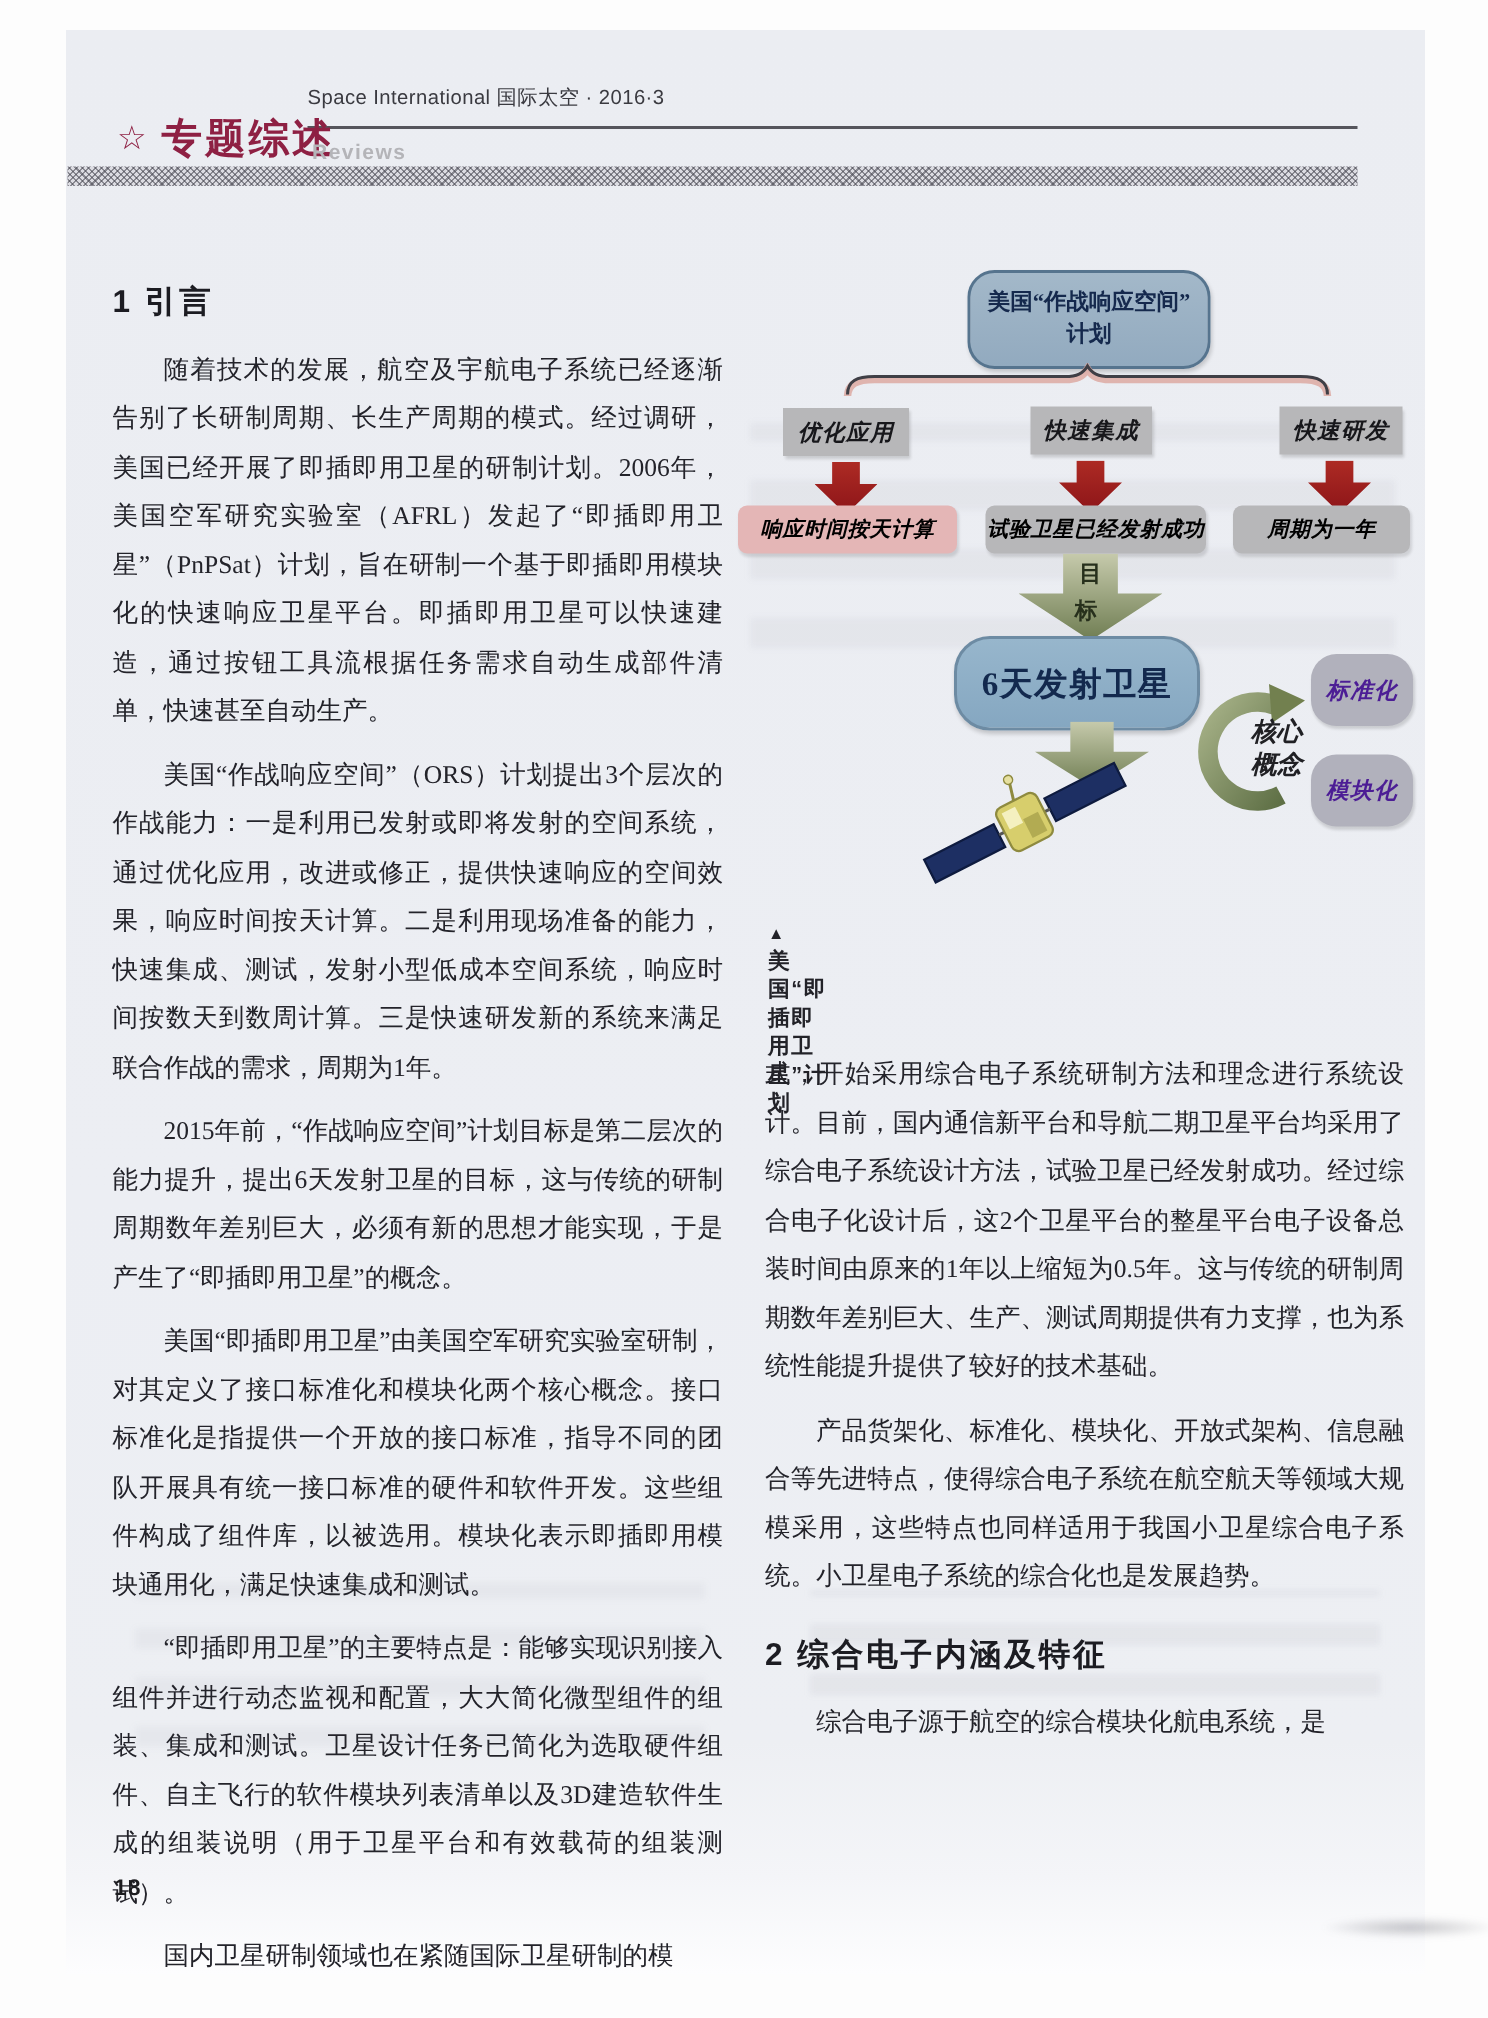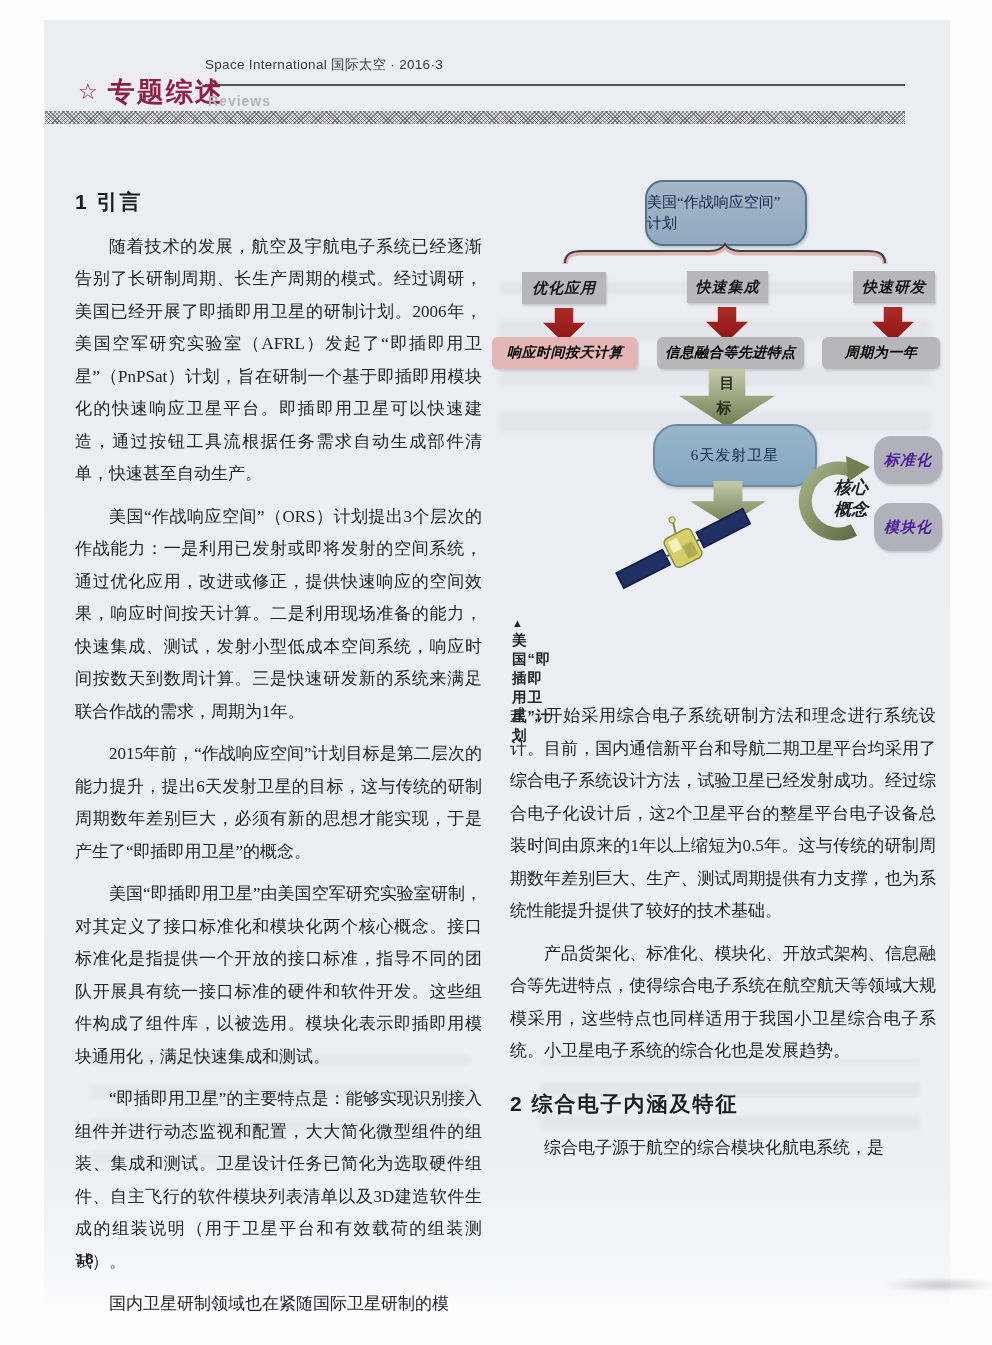--- a/index.html
+++ b/index.html
@@ -35,22 +35,22 @@
         color:#1c1c22;margin:0 0 12px 0;}
   .col p{margin:0 0 10px 0;}
   .col p.indent{text-indent:2em;}
   .sec2{margin-top:20px !important;}
 
   
   .fig{position:absolute;left:0;top:0;width:0;height:0;}
   .dg{position:absolute;font-family:"Liberation Serif",serif;}
   .root-box{left:645px;top:180px;width:158px;height:62px;border-radius:18px;
         background:linear-gradient(180deg,#a3b8c9,#92aabf);border:2px solid #56748e;
-        display:flex;flex-direction:column;align-items:flex-start;justify-content:center;
-        color:#15294d;font-weight:normal;font-size:15px;line-height:21px;box-shadow:1px 2px 3px rgba(0,0,0,.18);}
+        display:flex;flex-direction:column;align-items:center;justify-content:center;
+        color:#15294d;font-weight:bold;font-size:15px;line-height:21px;box-shadow:1px 2px 3px rgba(0,0,0,.18);}
   .brace-svg{left:560px;top:242px;}
   .branch-box{height:32px;background:#b7b7b9;display:flex;align-items:center;justify-content:center;
         color:#17171b;font-weight:bold;font-style:italic;font-size:15px;letter-spacing:1px;
         box-shadow:1px 2px 2px rgba(0,0,0,.15);}
   .bb1{left:522px;top:272px;width:84px;}
   .bb2{left:687px;top:271px;width:81px;font-family:Liberation Serif, serif;}
   .bb3{left:853px;top:271px;width:82px;}
   .red-arrow{width:42px;height:35px;background:linear-gradient(180deg,#ad2b24,#8c1418);
         clip-path:polygon(28% 0%,72% 0%,72% 42%,100% 42%,50% 100%,0% 42%,28% 42%);}
   .ra1{left:543px;top:308px;} .ra2{left:706px;top:307px;} .ra3{left:872px;top:307px;}
@@ -60,24 +60,24 @@
   .rb1{left:492px;top:337px;width:146px;background:#e4b6b6;}
   .rb2{left:657px;top:337px;width:147px;background:#b7b7b9;}
   .rb3{left:822px;top:337px;width:118px;background:#b7b7b9;}
   .olive-arrow{background:linear-gradient(180deg,#c6caac,#6f7d52);
         clip-path:polygon(31% 0%,69% 0%,69% 46%,100% 46%,50% 100%,0% 46%,31% 46%);}
   .goal-arrow{left:679px;top:369px;width:96px;height:58px;}
   .goal-arrow-text{left:679px;top:369px;width:96px;height:58px;display:flex;flex-direction:column;
         align-items:center;color:#27301c;font-weight:bold;font-size:15px;line-height:1;}
   .goal-arrow-text span:first-child{margin-top:7px;}
   .goal-arrow-text span:last-child{margin-top:10px;margin-left:-6px;}
-  .goal-box{left:653px;top:424px;width:160px;height:59px;border-radius:24px;
+  .goal-box{left:636px;top:424px;width:160px;height:59px;border-radius:24px;
         background:linear-gradient(180deg,#97b6cc,#85a7c1);border:2px solid #6d8ba3;
-        display:flex;align-items:center;justify-content:center;color:#13294e;font-weight:normal;
-        font-size:15px;letter-spacing:1px;box-shadow:1px 2px 3px rgba(0,0,0,.18);}
+        display:flex;align-items:center;justify-content:center;color:#13294e;font-weight:bold;
+        font-size:22px;letter-spacing:1px;box-shadow:1px 2px 3px rgba(0,0,0,.18);}
   .down-arrow2{left:690px;top:481px;width:76px;height:44px;}
   .sat-svg{left:608px;top:496px;}
   .c-arrow-svg{left:788px;top:454px;}
   .core-label{left:820px;top:477px;width:62px;text-align:center;color:#202024;font-weight:bold;
         font-style:italic;font-size:17px;line-height:22px;}
   .core-box{width:68px;height:48px;border-radius:17px;background:#b1b1bc;
         display:flex;align-items:center;justify-content:center;color:#4c1d95;font-weight:bold;
         font-style:italic;font-size:15px;letter-spacing:1px;box-shadow:1px 2px 2px rgba(0,0,0,.14);}
   .cb1{left:874px;top:436px;} .cb2{left:874px;top:503px;text-align:center;}
   .fig-caption{position:absolute;left:512px;top:615px;font-family:"Liberation Sans",sans-serif;
@@ -145,21 +145,21 @@
 
     <div class="dg branch-box bb1">优化应用</div>
     <div class="dg branch-box bb2">快速集成</div>
     <div class="dg branch-box bb3">快速研发</div>
 
     <div class="dg red-arrow ra1"></div>
     <div class="dg red-arrow ra2"></div>
     <div class="dg red-arrow ra3"></div>
 
     <div class="dg result-box rb1">响应时间按天计算</div>
-    <div class="dg result-box rb2">信息融合等先进特点</div>
+    <div class="dg result-box rb2">试验卫星已经发射成功</div>
     <div class="dg result-box rb3">周期为一年</div>
 
     <div class="dg olive-arrow goal-arrow"></div>
     <div class="dg goal-arrow-text">
       <span>目</span>
       <span>标</span>
     </div>
 
     <div class="dg goal-box">6天发射卫星</div>
 

